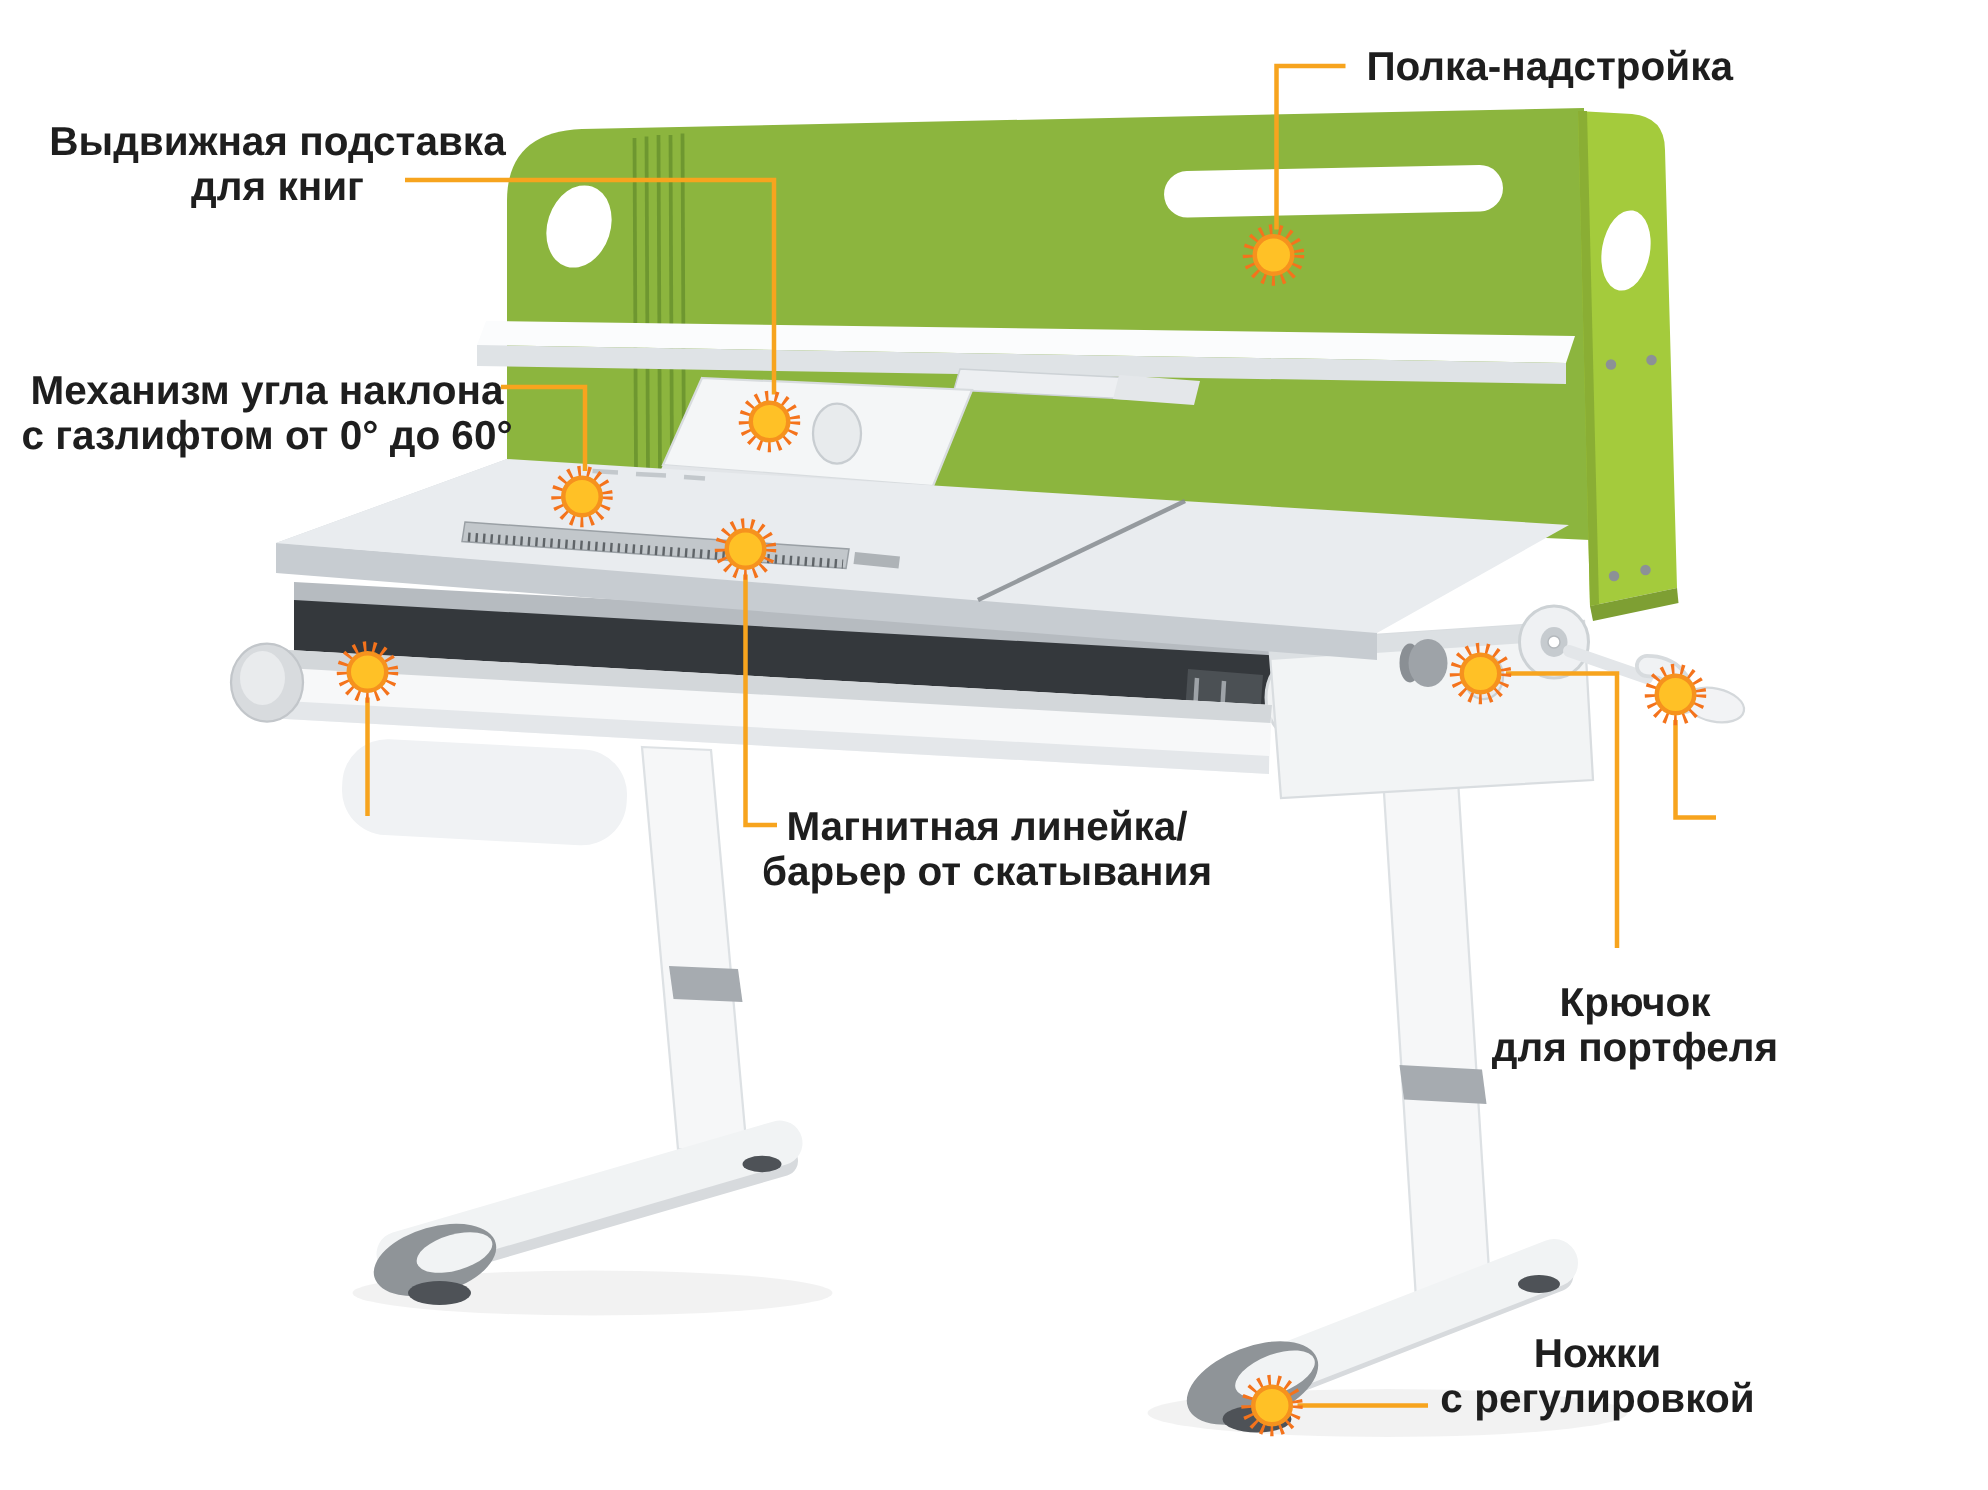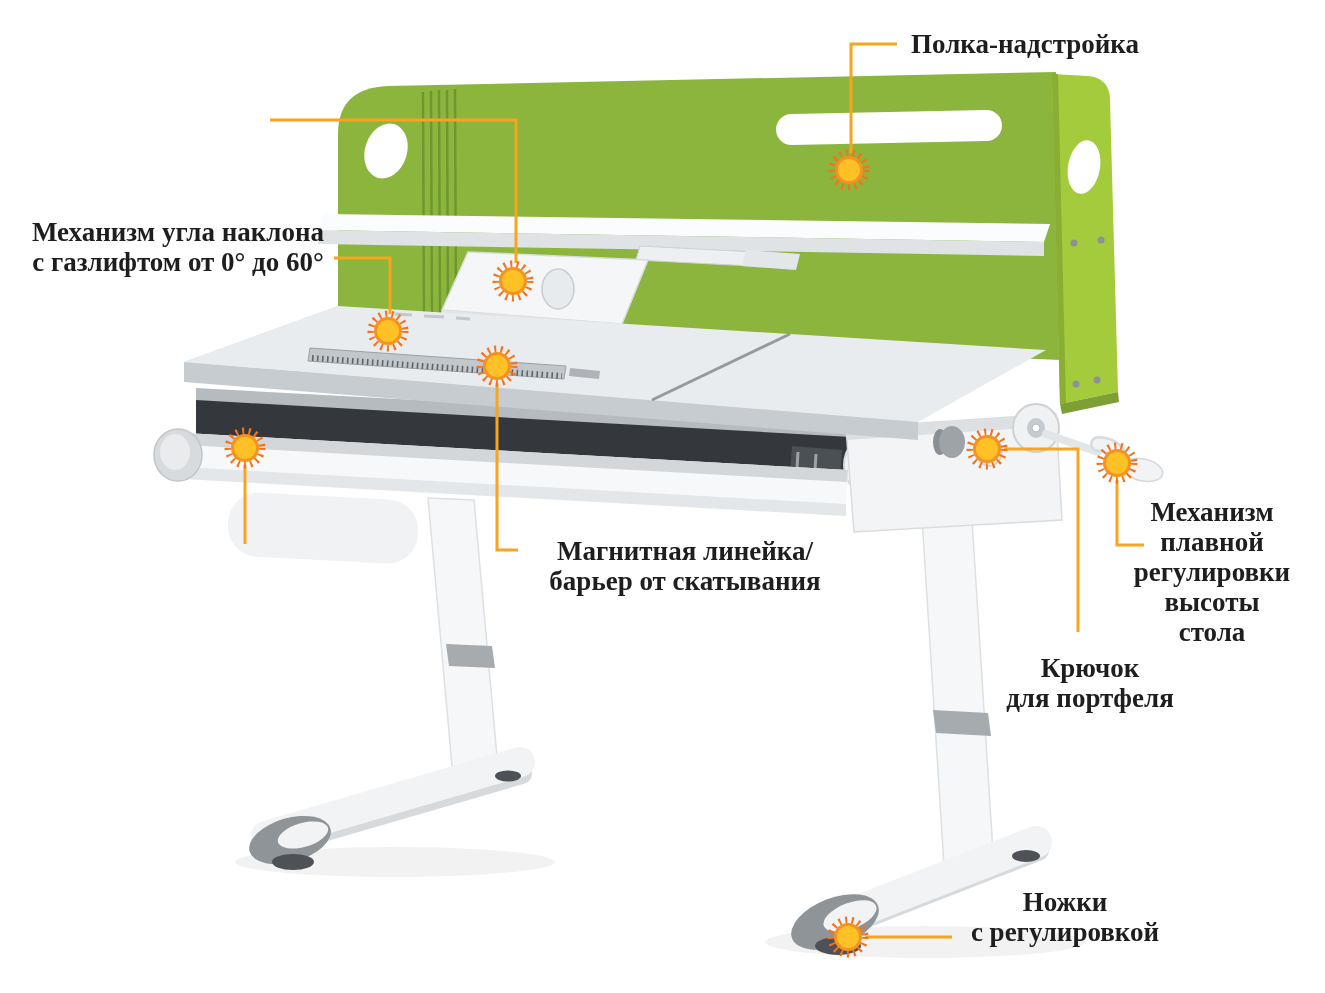--- a/index.html
+++ b/index.html
@@ -1,18 +1,18 @@
 <!DOCTYPE html>
 <html><head>
 <meta charset="utf-8">
 <style>
   html,body{margin:0;padding:0;background:#fff;}
   #stage{
     position:relative;width:1325px;height:993px;background:#fff;overflow:hidden;
-    font-family:Liberation Serif, serif;
+    font-family:Liberation Sans, sans-serif;
   }
   #art{position:absolute;left:0;top:0;width:1325px;height:993px;}
   .callout-label{
     position:absolute;white-space:pre-line;color:#1e1e1e;
     font-weight:700;font-size:27px;line-height:30px;letter-spacing:0;
   }
   .center{transform:translateX(-50%);text-align:center;}
   .left-align{text-align:left;}
 </style>
 </head>
@@ -192,32 +192,30 @@
       </g>
       <g transform="translate(848,937)">
         <circle r="17" fill="none" stroke="#F4731C" stroke-width="7" stroke-dasharray="2 4.4"></circle>
         <circle r="12.5" fill="#FFC126" stroke="#F6921E" stroke-width="3"></circle>
       </g>
     </g>
   </svg>
 
   <div class="callout-label left-align" style="left:911px;top:29px;">Полка-надстройка</div>
 
-
-  <div class="callout-label center" style="left:178px;top:217px;">Механизм угла наклона
+  <div class="callout-label center" style="left:185px;top:79px;">Выдвижная подставка
+для книг</div>
+
+  <div class="callout-label center" style="left:178px;top:245px;">Механизм угла наклона
 с газлифтом от 0° до 60°</div>
 
 
-  <div class="callout-label center" style="left:658px;top:536px;margin-left:27px;">Магнитная линейка/
+  <div class="callout-label center" style="left:658px;top:536px;">Магнитная линейка/
 барьер от скатывания</div>
 
-  <div class="callout-label center" style="left:1212px;top:497px;">Механизм
-плавной
-регулировки
-высоты стола</div>
 
   <div class="callout-label center" style="left:1090px;top:641px;margin-top:12px;">Крючок
 для портфеля</div>
 
   <div class="callout-label center" style="left:1065px;top:887px;">Ножки
 с регулировкой</div>
 
 </div>
 
 </body></html>

